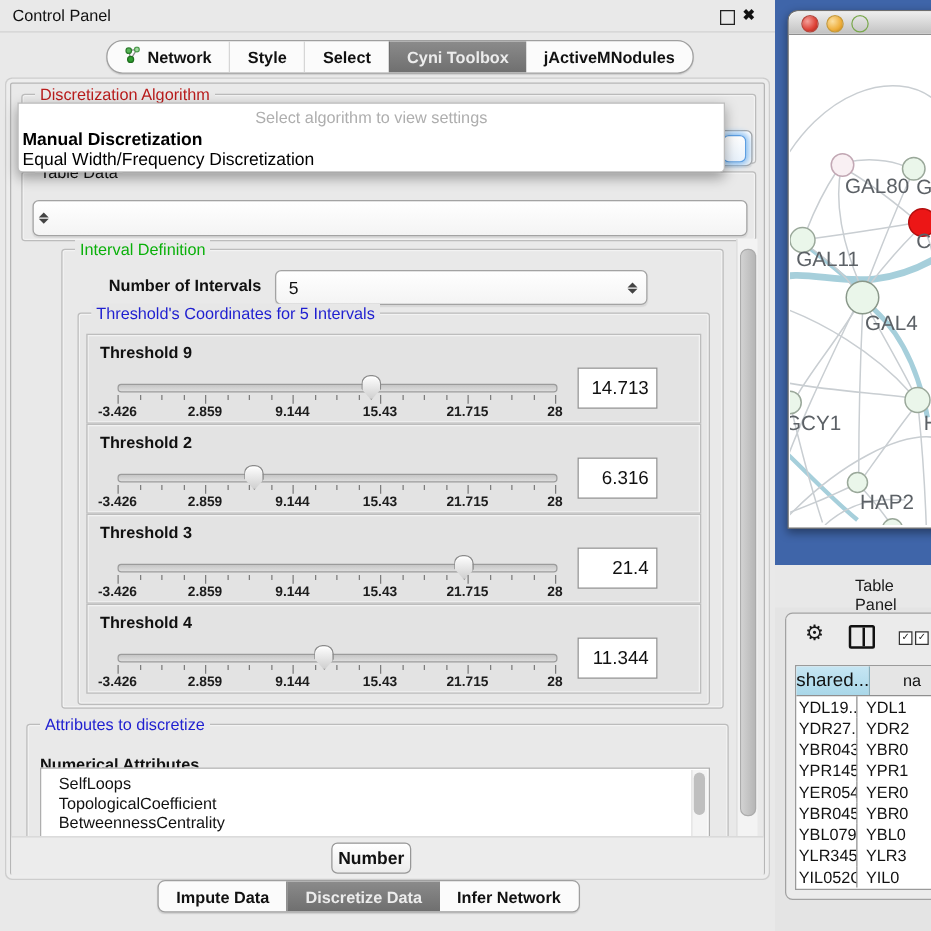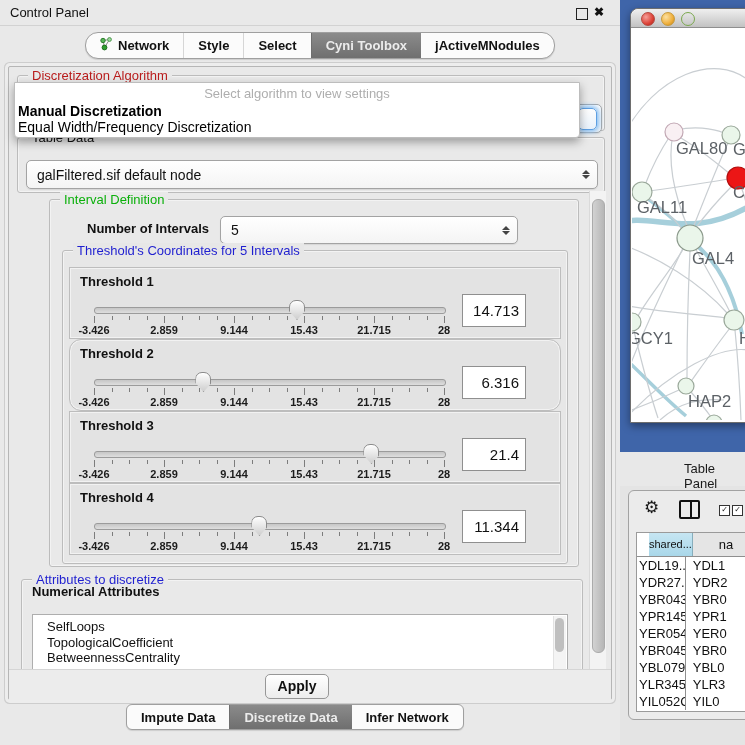--- a/index.html
+++ b/index.html
@@ -61,21 +61,21 @@
   .thr-thumb{position:absolute;top:32px;width:14px;height:18px;background:linear-gradient(#fefefe,#cfcfcf);
              border:1px solid #8b8b8b;border-radius:7px 7px 2px 2px;
              clip-path:polygon(0 0,100% 0,100% 55%,50% 100%,0 55%);box-shadow:inset 0 1px 0 #fff;}
   .tick{position:absolute;top:48px;width:1px;background:#7c7c7c;}
   .tick.minor{height:4px;}
   .tick.major{height:7px;}
   .tlabel{position:absolute;top:56px;font-size:11px;font-weight:bold;color:#1c1c1c;transform:translateX(-50%);white-space:nowrap;}
   .thr-value{position:absolute;left:392px;top:26px;width:56px;height:31px;background:#ffffff;border:1px solid #8f8f8f;
              font-size:15px;text-align:right;line-height:31px;padding-right:6px;}
   #g-attr{left:4px;top:388px;width:560px;height:290px;}
-  #attr-label{position:absolute;left:10px;top:4px;font-size:13px;font-weight:bold;}
+  #attr-label{position:absolute;left:10px;top:24px;font-size:13px;font-weight:bold;}
   #attr-list{position:absolute;left:10px;top:34px;width:534px;height:240px;background:#fff;border:1px solid #aeaeae;}
   .list-item{font-size:13px;line-height:15.5px;padding-left:14px;color:#111;white-space:nowrap;}
   #attr-list .inner{padding-top:4px;}
   #lsb{position:absolute;right:1px;top:1px;width:12px;bottom:1px;background:#f4f4f4;border-left:1px solid #e2e2e2;}
   #lsb .thumb{position:absolute;left:1px;top:2px;width:9px;height:34px;border-radius:5px;background:#bfbfbf;}
   #applyrow{position:absolute;left:0px;top:602px;width:602px;height:30px;background:#ececec;border-top:1px solid #d5d5d5;}
   #apply-btn{position:absolute;left:256px;top:4px;width:62px;height:23px;background:linear-gradient(#ffffff,#ececec);
              border:1px solid #979797;border-radius:5px;font-size:14px;font-weight:600;text-align:center;line-height:22px;}
   
   #desktop{position:absolute;left:620px;top:0;width:125px;height:745px;background:#e4e4e4;}
@@ -94,21 +94,21 @@
   #tp-titlebar .t{position:absolute;left:28px;top:9px;font-size:13px;color:#1a1a1a;margin-left:36px;}
   #tpanel{position:absolute;left:8px;top:490px;width:130px;height:228px;background:#ebebeb;border:1px solid #a2a2a2;border-radius:6px;}
   #gear{position:absolute;left:15px;top:6px;font-family:"DejaVu Sans",sans-serif;font-size:17px;color:#1a1a1a;}
   #splitic{position:absolute;left:50px;top:9px;width:17px;height:15px;border:2px solid #111;border-radius:2px;}
   #splitic i{position:absolute;left:50%;top:0;bottom:0;width:2px;background:#111;}
   .chk{position:absolute;top:14px;width:9px;height:9px;border:1.4px solid #333;font-size:8px;line-height:8px;text-align:center;color:#222;background:#fff;}
   #chk1{left:90px;} #chk2{left:103px;}
   #ttable{position:absolute;left:7px;top:41px;width:130px;height:178px;background:#fff;border:1px solid #9a9a9a;overflow:hidden;}
   #thead{display:flex;height:23px;border-bottom:1px solid #8f8f8f;}
   .hc1{width:74px;background:linear-gradient(#c6e6f3,#a9d7e9);border-right:1px solid #87aebc;text-align:center;
-       font-size:11px;line-height:23px;color:#111;margin-left:12px;}
+       font-size:15px;line-height:23px;color:#111;}
   .hc2{width:120px;background:#e5e5e5;font-size:13px;line-height:23px;padding-left:26px;color:#111;}
   .trow{display:flex;height:17px;}
   .tc1{width:74px;border-right:1px solid #8f8f8f;font-size:13px;line-height:17px;padding-left:2px;white-space:nowrap;overflow:hidden;}
   .tc2{width:120px;font-size:13px;line-height:17px;padding-left:7px;white-space:nowrap;}
 </style>
 </head>
 <body>
 
 <div id="root">
 
@@ -156,21 +156,20 @@
 
     <div id="popup">
       <div class="ph">Select algorithm to view settings</div>
       <div class="it1">Manual Discretization</div>
       <div class="it2">Equal Width/Frequency Discretization</div>
     </div>
 
     <div id="g-tdata" class="group">
       <span class="gtitle black">Table Data</span>
       <div id="tdata-combo" class="combo">
-        <span class="val">galFiltered.sif default node</span>
         <span class="spin">
             <i class="up"></i>
             <i class="dn"></i>
           </span>
       </div>
     </div>
 
     <div id="scrollarea">
       <div id="g-interval" class="group">
         <span class="gtitle green">Interval Definition</span>
@@ -178,21 +177,21 @@
         <div id="num-combo" class="combo">
           <span class="val">5</span>
           <span class="spin">
               <i class="up"></i>
               <i class="dn"></i>
             </span>
         </div>
         <div id="g-thresh" class="group">
           <span class="gtitle blue" style="background:#e7e7e7;">Threshold's Coordinates for 5 Intervals</span>
         <div class="thr-panel" style="top: 16px;">
-              <div class="thr-label">Threshold 1</div>
+              <div class="thr-label">Threshold 9</div>
               <div class="thr-track"></div>
               <div class="thr-thumb" style="left: 219.019px;"></div>
               <div class="tick major" style="left: 24px;"></div>
               <div class="tick minor" style="left: 41.5px;"></div>
               <div class="tick minor" style="left: 59px;"></div>
               <div class="tick minor" style="left: 76.5px;"></div>
               <div class="tick major" style="left: 94px;"></div>
               <div class="tick minor" style="left: 111.5px;"></div>
               <div class="tick minor" style="left: 129px;"></div>
               <div class="tick minor" style="left: 146.5px;"></div>
@@ -210,21 +209,21 @@
               <div class="tick minor" style="left: 356.5px;"></div>
               <div class="tick major" style="left: 374px;"></div>
               <div class="tlabel" style="left: 24px;">-3.426</div>
               <div class="tlabel" style="left: 93.9978px;">2.859</div>
               <div class="tlabel" style="left: 163.996px;">9.144</div>
               <div class="tlabel" style="left: 234.004px;">15.43</div>
               <div class="tlabel" style="left: 304.002px;">21.715</div>
               <div class="tlabel" style="left: 374px;">28</div>
               <div class="thr-value">14.713</div>
             </div>
-            <div class="thr-panel" style="top: 88px; border-radius: 12px;">
+            <div class="thr-panel" style="top: 88px;">
               <div class="thr-label">Threshold 2</div>
               <div class="thr-track"></div>
               <div class="thr-thumb" style="left: 125.499px;"></div>
               <div class="tick major" style="left: 24px;"></div>
               <div class="tick minor" style="left: 41.5px;"></div>
               <div class="tick minor" style="left: 59px;"></div>
               <div class="tick minor" style="left: 76.5px;"></div>
               <div class="tick major" style="left: 94px;"></div>
               <div class="tick minor" style="left: 111.5px;"></div>
               <div class="tick minor" style="left: 129px;"></div>
@@ -333,21 +332,21 @@
             </div>
         </div>
       </div>
     </div>
 
     <div id="vsb">
       <div class="thumb"></div>
     </div>
 
     <div id="applyrow">
-      <div id="apply-btn">Apply</div>
+      <div id="apply-btn">Number</div>
     </div>
   </div>
 
   <div id="bottomtabs" class="tabgroup">
       <div class="tab">
         <span>Impute Data</span>
       </div>
       <div class="tab selected">
         <span>Discretize Data</span>
       </div>

